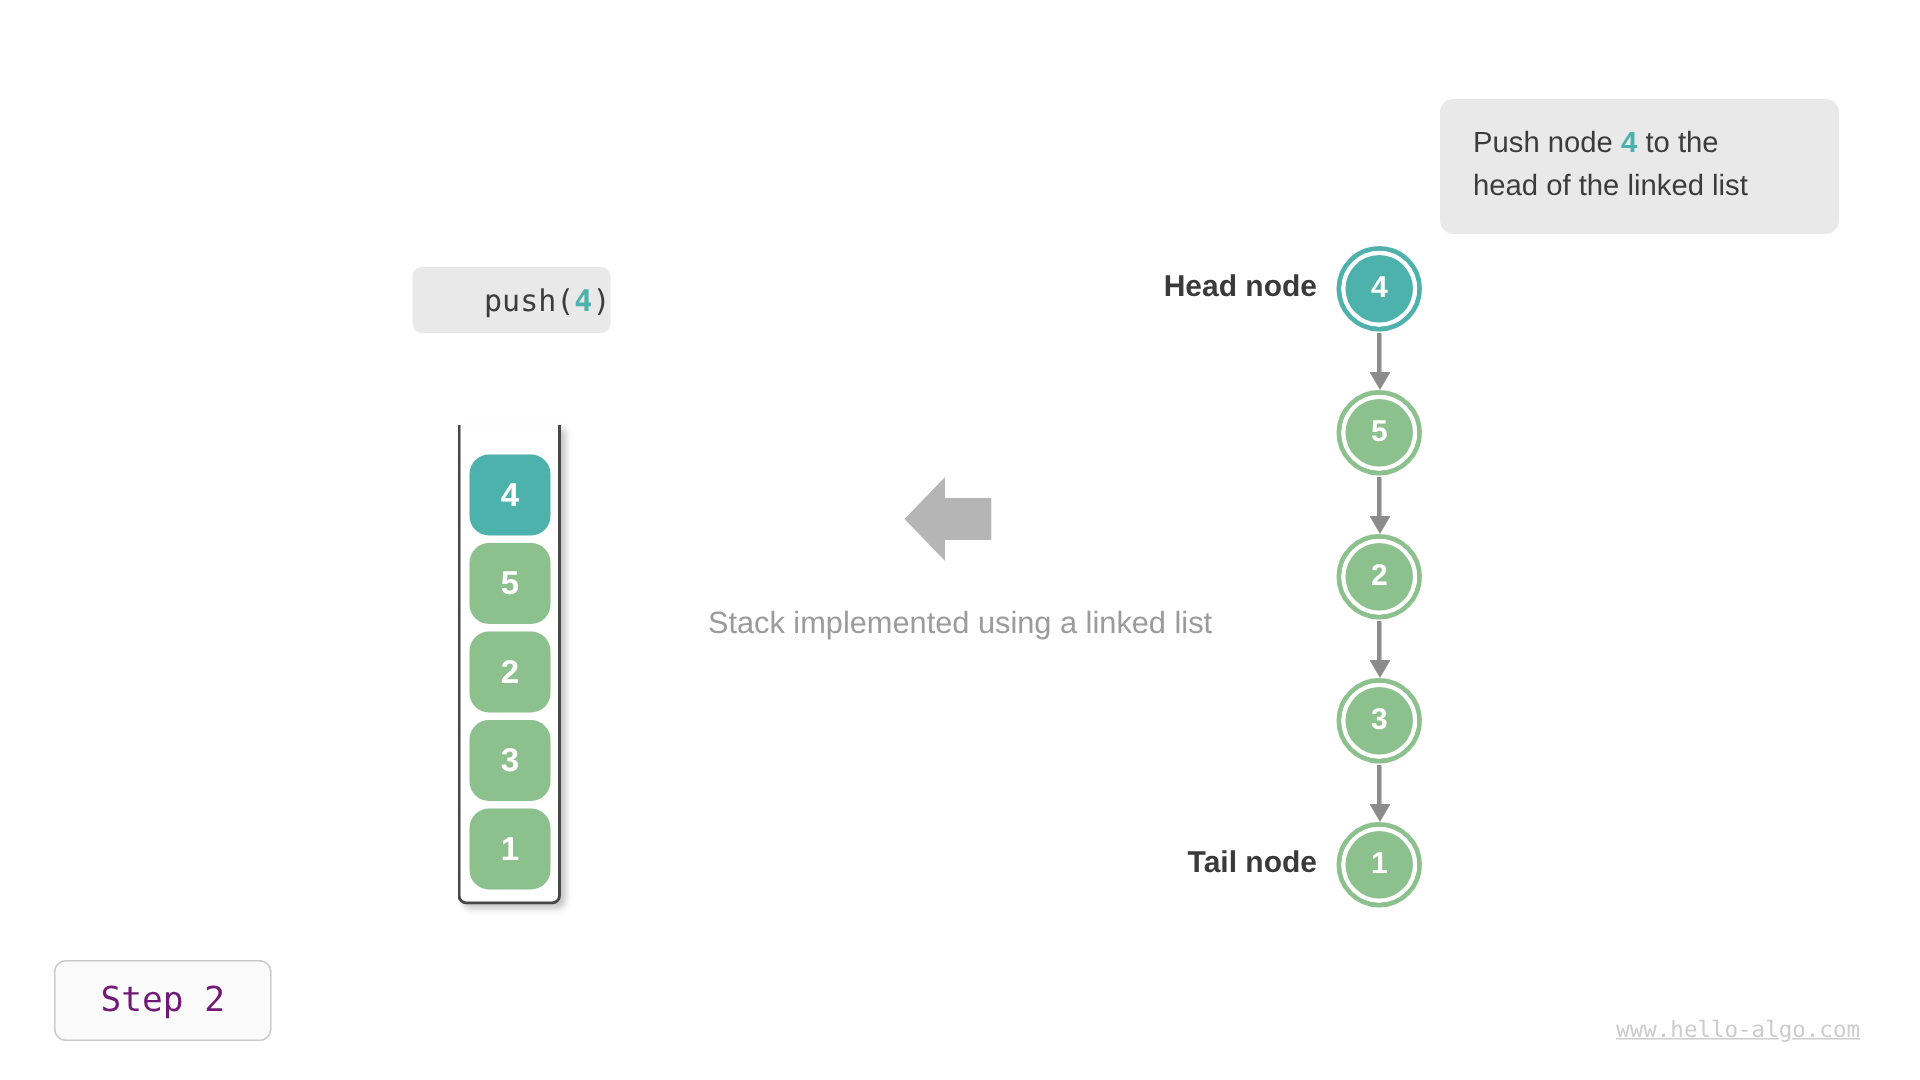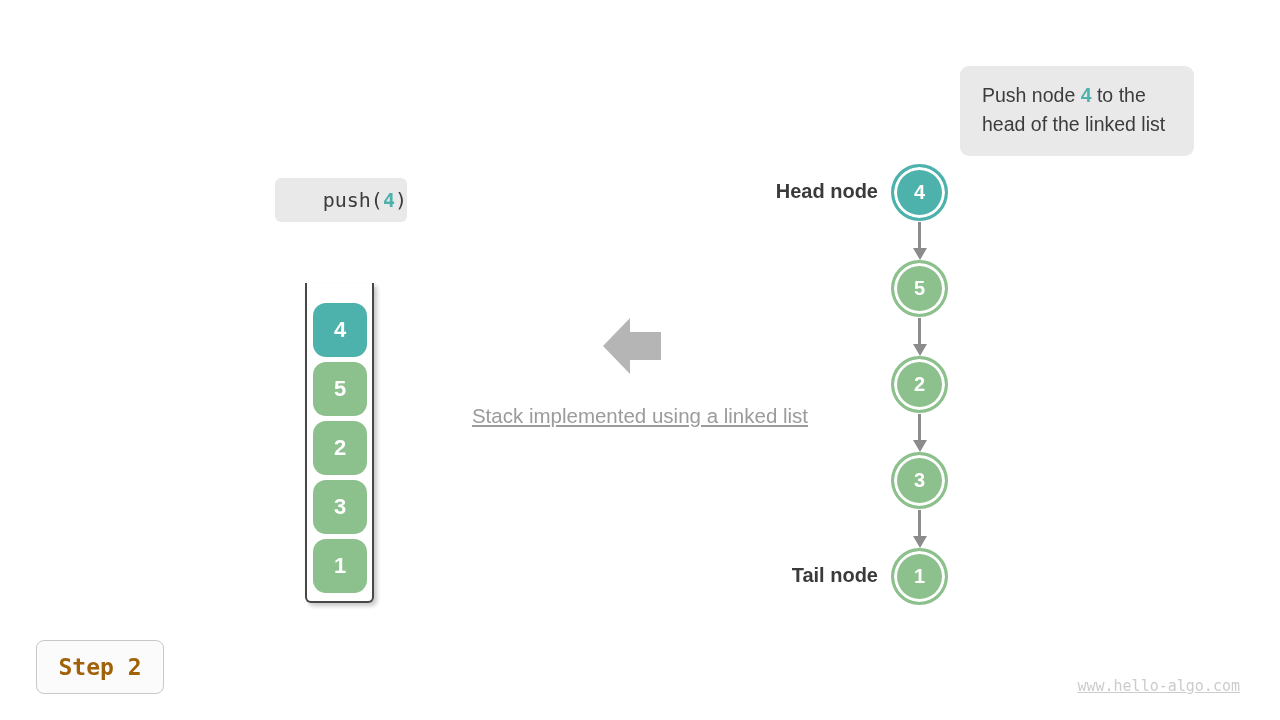--- a/index.html
+++ b/index.html
@@ -9,21 +9,21 @@
     height: 720px;
     background: #ffffff;
     font-family: "Liberation Sans", sans-serif;
     overflow: hidden;
   }
 
   
   .callout {
     position: absolute;
     left: 960px; top: 66px;
-    width: 234px; height: 90px;
+    width: 266px; height: 90px;
     box-sizing: border-box;
     background: #e9e9e9;
     border-radius: 9px;
     padding: 15px 22px;
     font-size: 19.5px;
     line-height: 29px;
     color: #3c3c3c;
     white-space: pre-line;
   }
   .hl { font-weight: bold; }
@@ -78,21 +78,20 @@
   }
 
   
   .center-caption {
     position: absolute;
     left: 390px; top: 404px;
     width: 500px;
     text-align: center;
     font-size: 20.5px;
     color: #9b9b9b;
-    text-decoration: underline;
   }
 
   
   .ll-node {
     position: absolute;
     left: 891px;
     width: 57px; height: 57px;
     box-sizing: border-box;
     border-radius: 50%;
     border: 3px solid;
@@ -131,32 +130,32 @@
     font-weight: bold;
     color: #3a3a3a;
   }
   .ll-label.head { left: 660px; top: 180px; }
   .ll-label.tail { left: 660px; top: 564px; }
 
   
   .step-box {
     position: absolute;
     left: 36px; top: 640px;
-    width: 128px; height: 54px;
+    width: 145px; height: 54px;
     box-sizing: border-box;
     background: #fbfbfb;
     border: 1px solid #c8c8c8;
     border-radius: 8px;
     display: flex;
     align-items: center;
     justify-content: center;
     font-family: "DejaVu Sans Mono", monospace;
     font-size: 23px;
-    font-weight: bold;
-    color: #a16207;
+    font-weight: normal;
+    color: #701a75;
   }
 
   
   .watermark {
     position: absolute;
     left: 1040px; top: 677px;
     width: 200px;
     text-align: right;
     font-family: "DejaVu Sans Mono", monospace;
     font-size: 15px;

